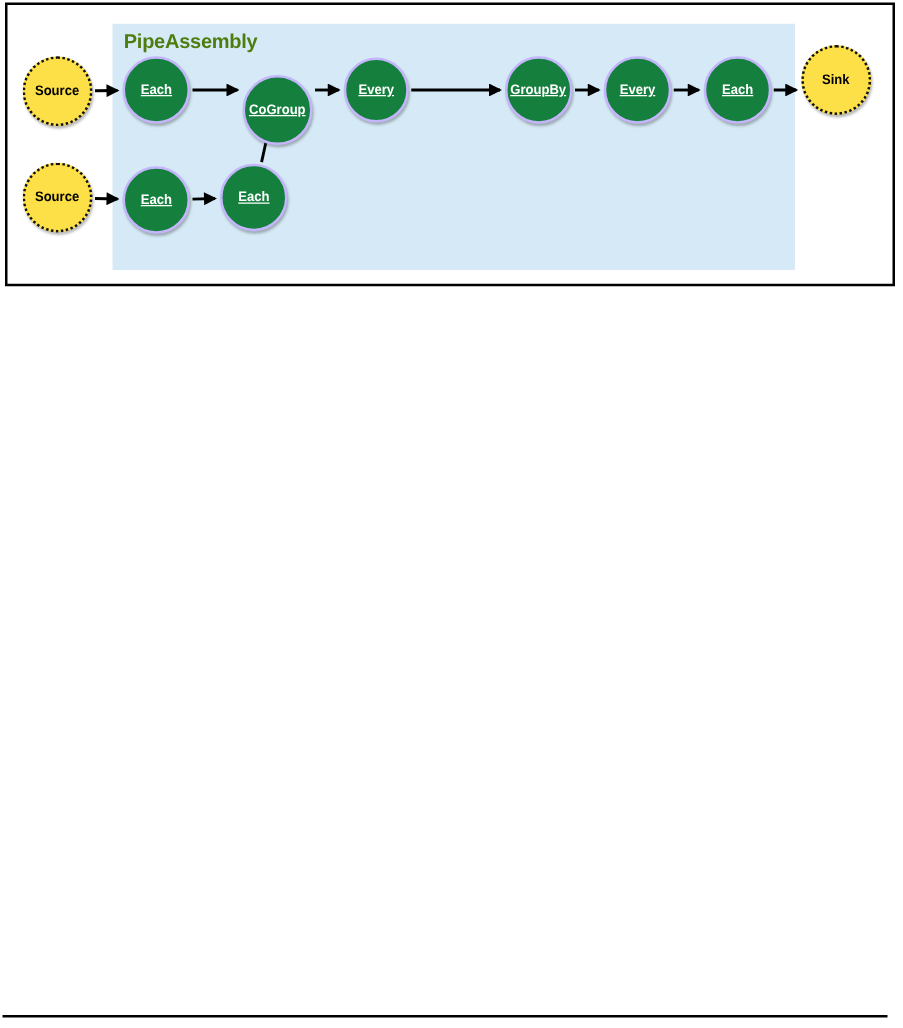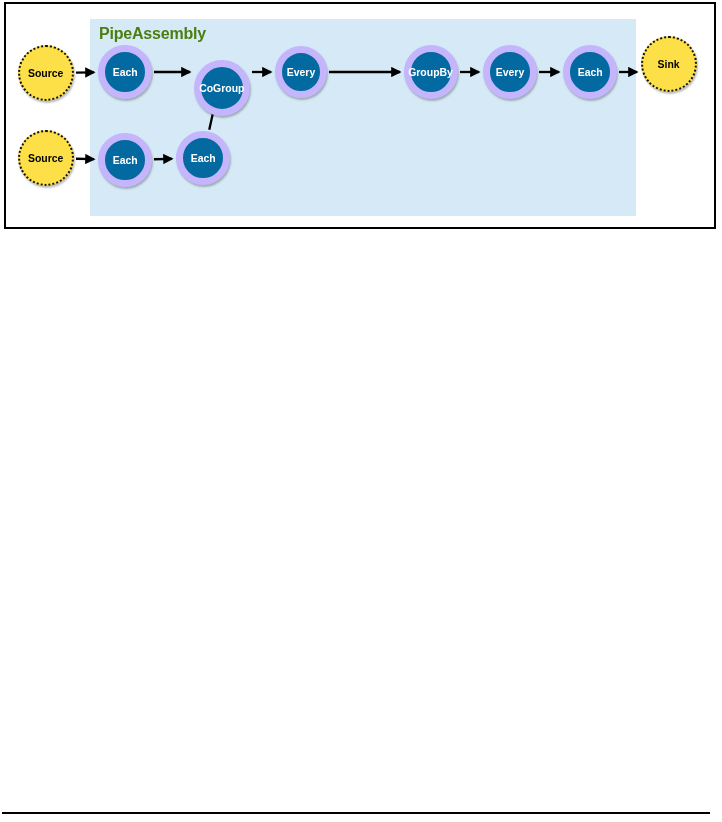--- a/index.html
+++ b/index.html
@@ -45,23 +45,24 @@
     display: flex;
     align-items: center;
     justify-content: center;
     box-sizing: border-box;
     font-weight: bold;
     font-size: 11px;
     text-align: center;
     box-shadow: 1px 2px 2px rgba(60,60,60,0.35);
   }
   .node.pipe {
-    background: #0369a1;
-    border: 7px solid #c4b5fd;
+    background: #15803d;
+    border: 2px solid #c4b5fd;
     color: #ffffff;
+    text-decoration: underline;
   }
   .node.endpoint {
     background: #fde047;
     border: 2.5px dotted #111111;
     color: #000000;
   }
   .node .node-label {
     transform: scaleX(0.95);
     white-space: nowrap;
   }

